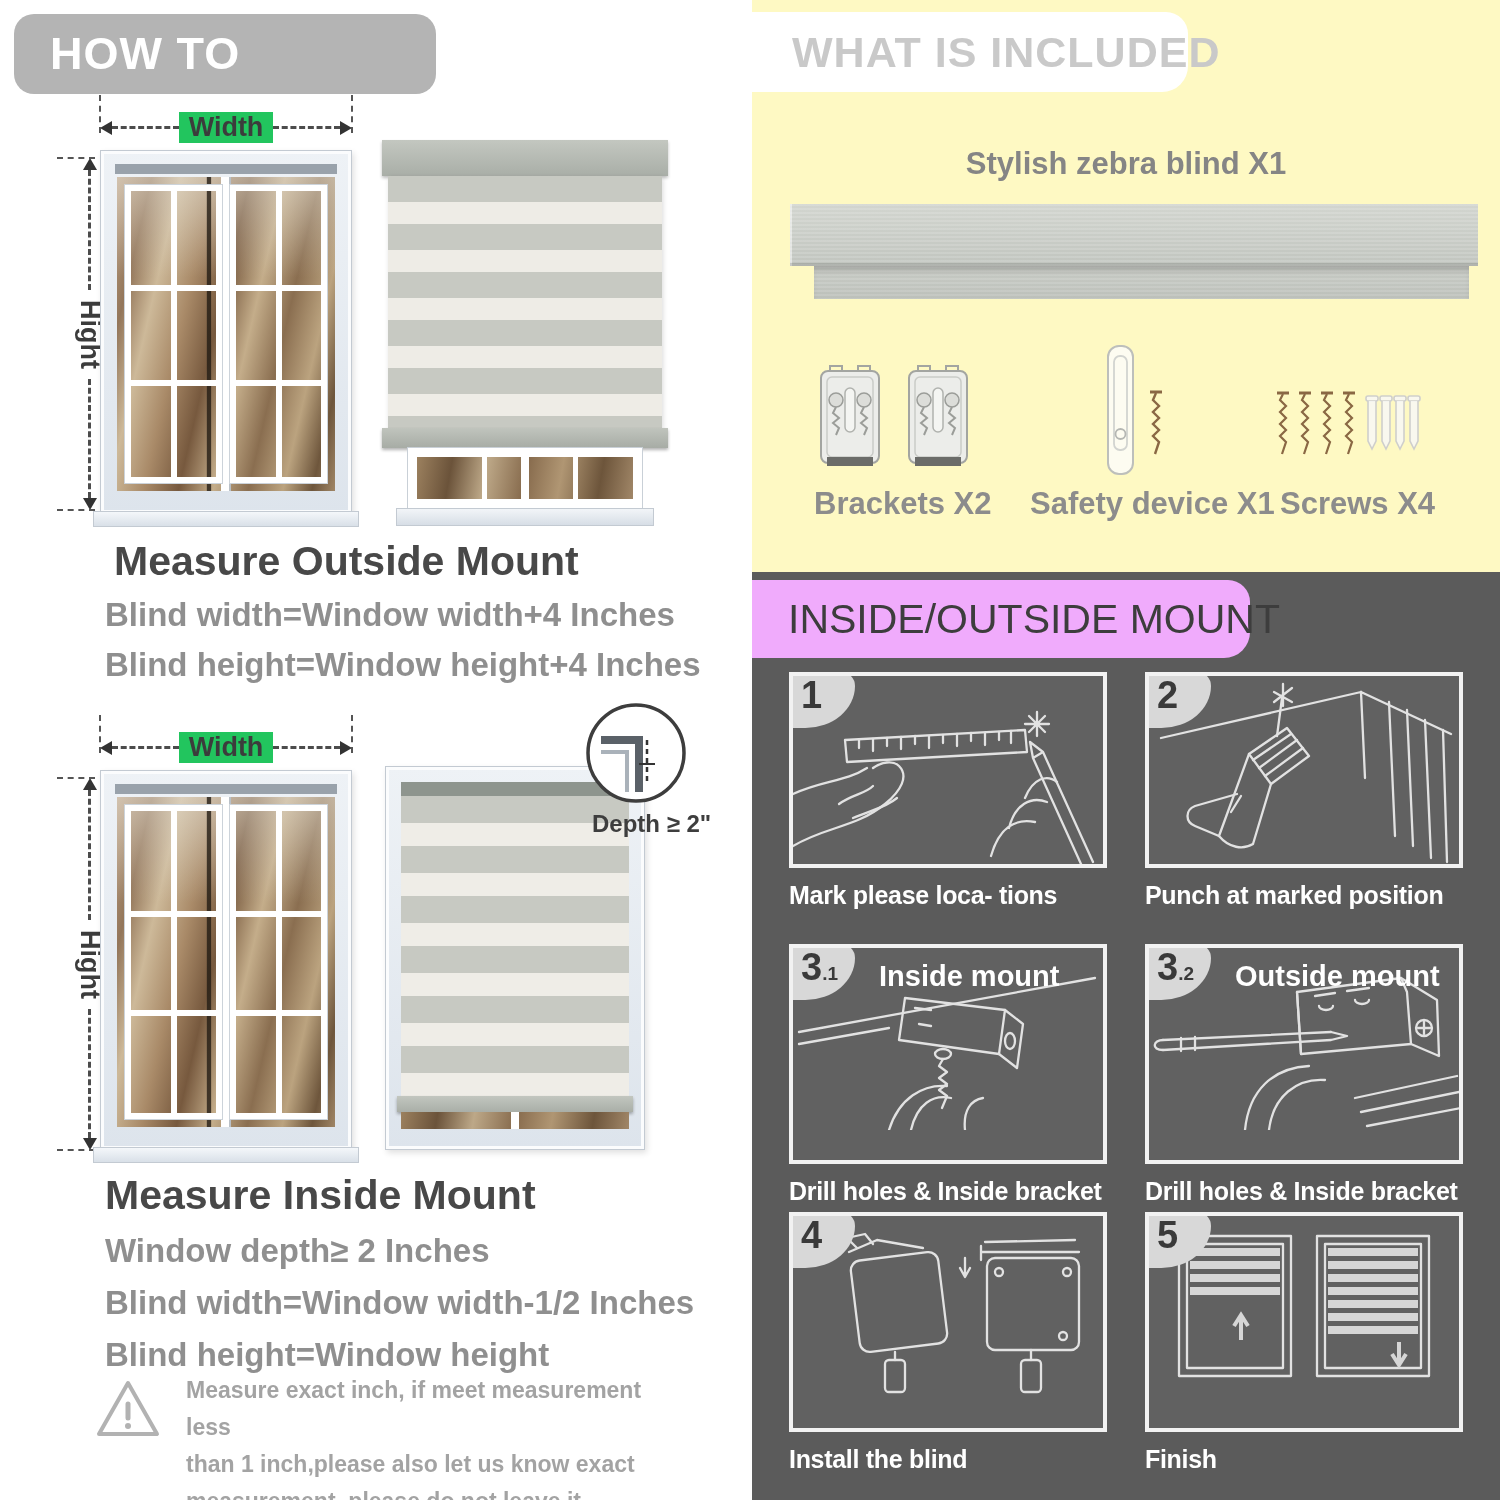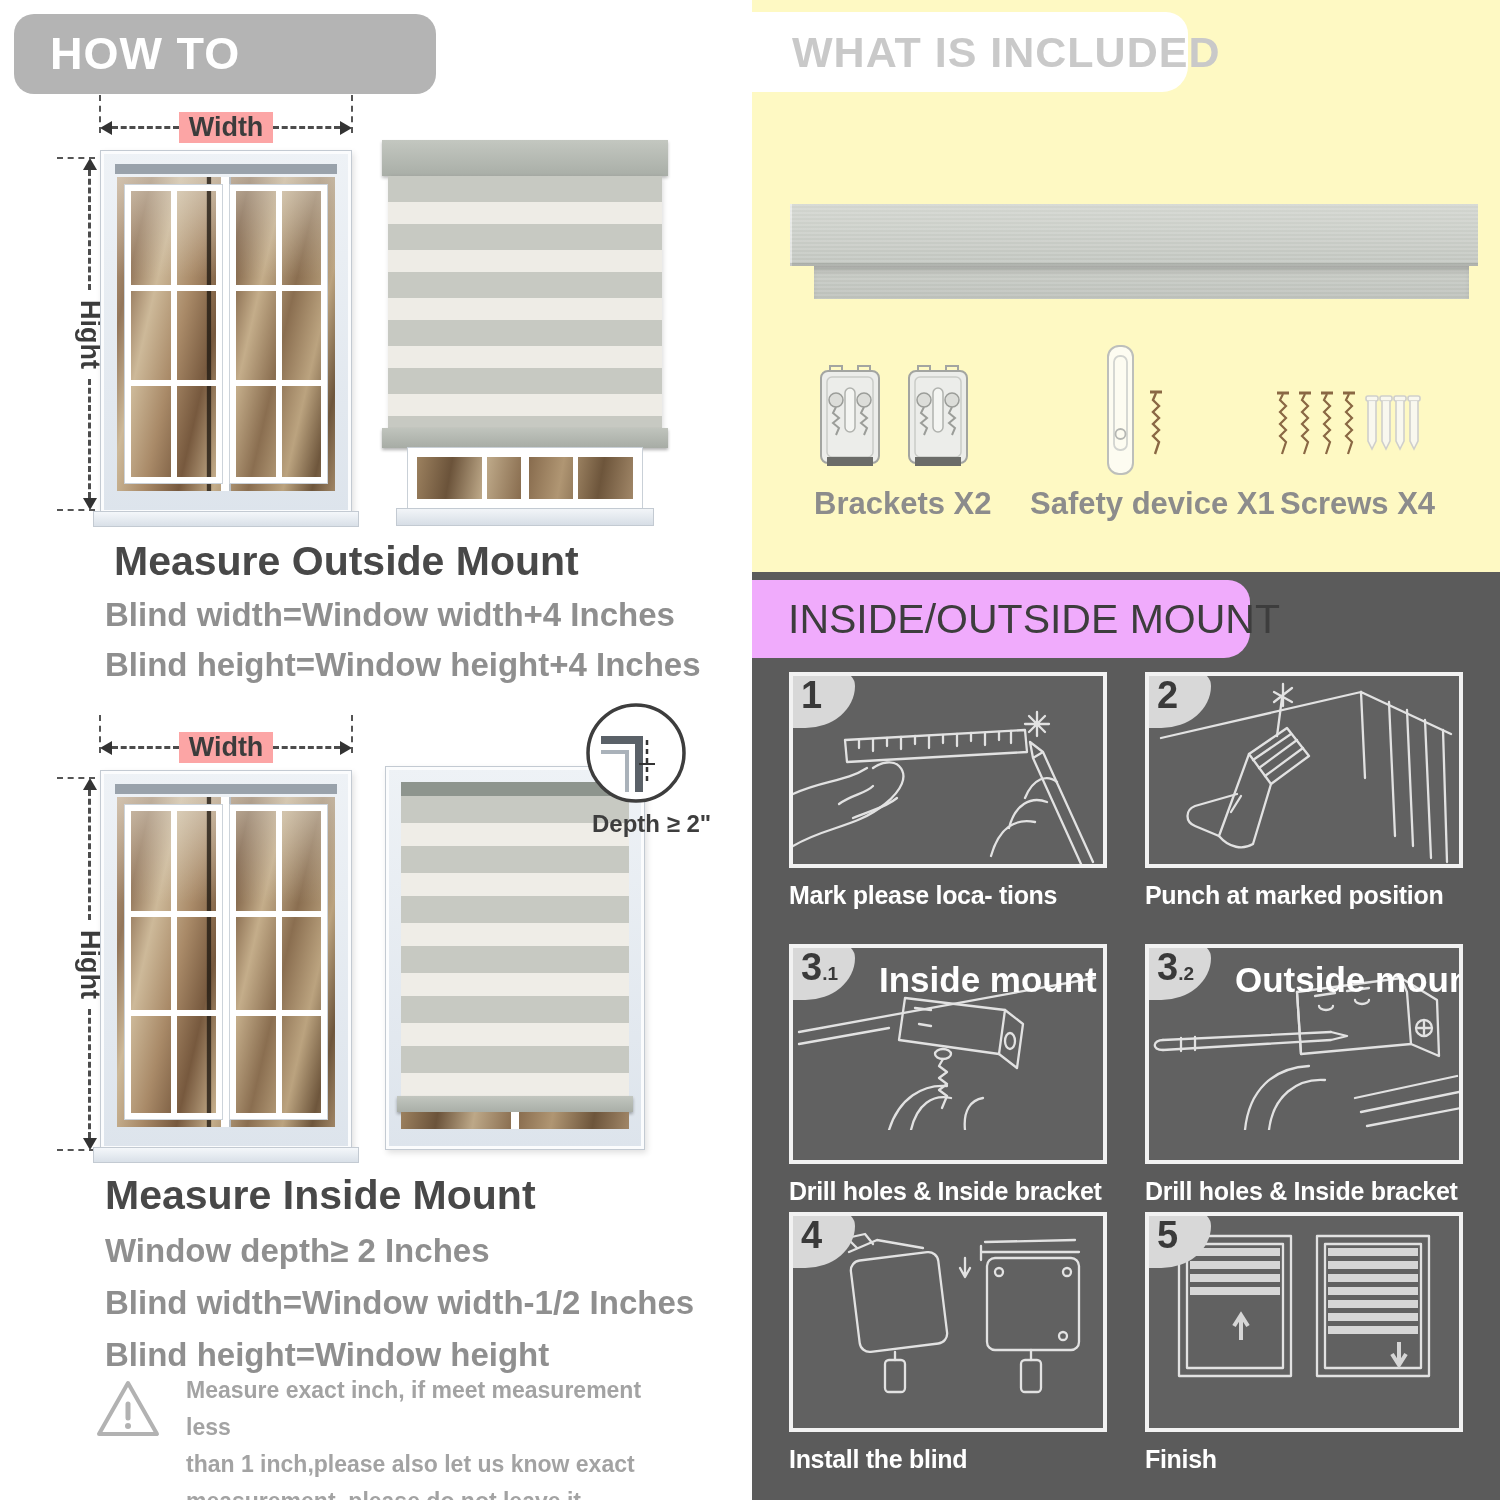--- a/index.html
+++ b/index.html
@@ -7,21 +7,21 @@
   
   .left{position:absolute;left:0;top:0;width:750px;height:1500px;background:#fff;}
   .how-header{position:absolute;left:14px;top:14px;width:422px;height:80px;background:#b4b4b4;border-radius:20px;
     color:#fff;font-weight:bold;font-size:45px;line-height:80px;padding-left:36px;letter-spacing:1px;box-sizing:border-box;}
   
   .harrow{position:absolute;display:flex;align-items:center;}
   .harrow .dash{flex:1;height:0;border-top:3px dashed #4c4c4c;}
   .harrow .ah{width:0;height:0;border:7px solid transparent;}
   .harrow .ah.l{border-right:12px solid #333;border-left:none;}
   .harrow .ah.r{border-left:12px solid #333;border-right:none;}
-  .harrow .lbl{font-size:27px;font-weight:bold;color:#3c3c3c;background:#fca5a5;padding:0 10px;white-space:nowrap;}
+  .harrow .lbl{font-size:27px;font-weight:bold;color:#3c3c3c;background:#22c55e;padding:0 10px;white-space:nowrap;}
   .tick{position:absolute;top:-17px;width:0;height:38px;border-left:2px dashed #555;}
   .varrow{position:absolute;display:flex;flex-direction:column;align-items:center;}
   .varrow .vdash{flex:1;width:0;border-left:3px dashed #4c4c4c;}
   .varrow .av{width:0;height:0;border:7px solid transparent;}
   .varrow .av.t{border-bottom:12px solid #333;border-top:none;}
   .varrow .av.b{border-top:12px solid #333;border-bottom:none;}
   .varrow .vlbl{writing-mode:vertical-rl;font-size:27px;font-weight:bold;color:#3c3c3c;background:#fff;padding:10px 0;}
   .htick{position:absolute;left:-17px;height:0;width:38px;border-top:2px dashed #555;}
   
   .window{position:absolute;background:linear-gradient(#eef2f6,#dde4ec);border:1px solid #c3cad2;box-shadow:inset 0 0 0 3px #fbfcfd,2px 3px 6px rgba(0,0,0,.12);}
@@ -84,21 +84,21 @@
   .mnt-header{position:absolute;left:0;top:8px;width:498px;height:78px;background:#f0abfc;border-radius:0 22px 26px 0;
     color:#3d3d3d;font-weight:normal;font-size:41px;line-height:78px;padding-left:36px;box-sizing:border-box;white-space:nowrap;}
   .step{position:absolute;width:318px;}
   .step-frame{position:relative;height:196px;background:#616161;border:4px solid #f2f2f2;box-sizing:border-box;overflow:hidden;}
   .step-frame.short{height:220px;}
   .step-frame svg{position:absolute;left:0;top:0;}
   .badge{position:absolute;left:-4px;top:-4px;width:66px;height:56px;background:#d8d8d8;border-radius:0 14px 75% 0;
     color:#3a3a3a;font-weight:bold;padding:2px 0 0 12px;box-sizing:border-box;}
   .badge .bnum{font-size:38px;}
   .badge .bsub{font-size:19px;}
-  .step-tag{position:absolute;left:86px;top:12px;color:#fff;font-weight:bold;font-size:35px;white-space:nowrap;}
+  .step-tag{position:absolute;left:86px;top:12px;color:#fff;font-weight:bold;font-size:29px;white-space:nowrap;}
   .step-cap{margin-top:13px;color:#fff;font-weight:bold;font-size:25px;letter-spacing:-.3px;white-space:nowrap;}
   .lineart{stroke:#e2e2e2;stroke-width:2.3;fill:none;stroke-linecap:round;stroke-linejoin:round;}
 </style>
 </head>
 <body>
 
 <div id="stage">
 
   <div class="left">
 
@@ -230,20 +230,21 @@
     </svg>
     <div class="warn-text">Measure exact inch, if meet measurement less
 than 1 inch,please also let us know exact
 measurement, please do not leave it</div>
   </div>
 
   <div class="right">
 
     <div class="sec-included">
       <div class="inc-header">WHAT IS INCLUDED</div>
+      <div class="blind-name">Stylish zebra blind X1</div>
 
       <div class="headrail">
         <div class="hr-main"></div>
         <div class="hr-sub"></div>
       </div>
 
       <svg class="acc" style="left:62px;top:360px;" width="70" height="120" viewBox="0 0 70 120">
         <path d="M16,12 v-6 h12 v6 M44,12 v-6 h12 v6" stroke="#a3a5a1" fill="none" stroke-width="2"></path>
         <rect x="7" y="11" width="58" height="92" rx="7" fill="#ecedea" stroke="#a3a5a1" stroke-width="2"></rect>
         <rect x="13" y="17" width="46" height="80" rx="5" fill="none" stroke="#c9cbc7" stroke-width="1.5"></rect>

